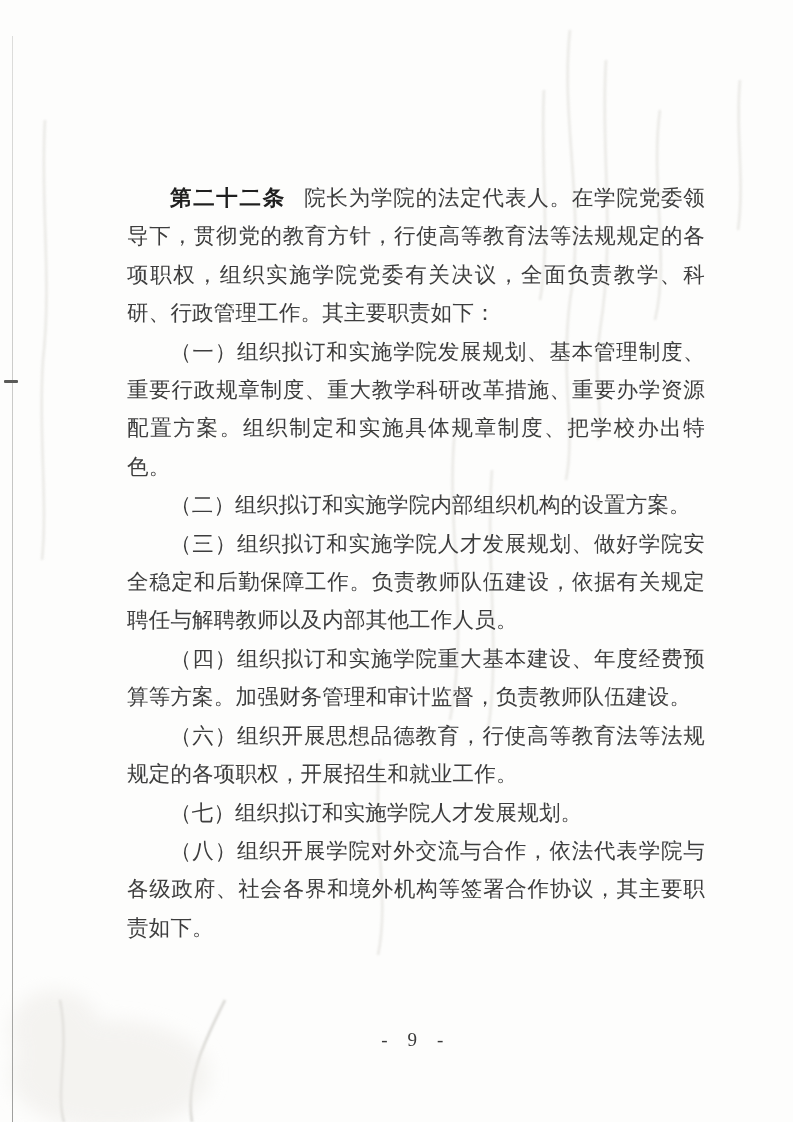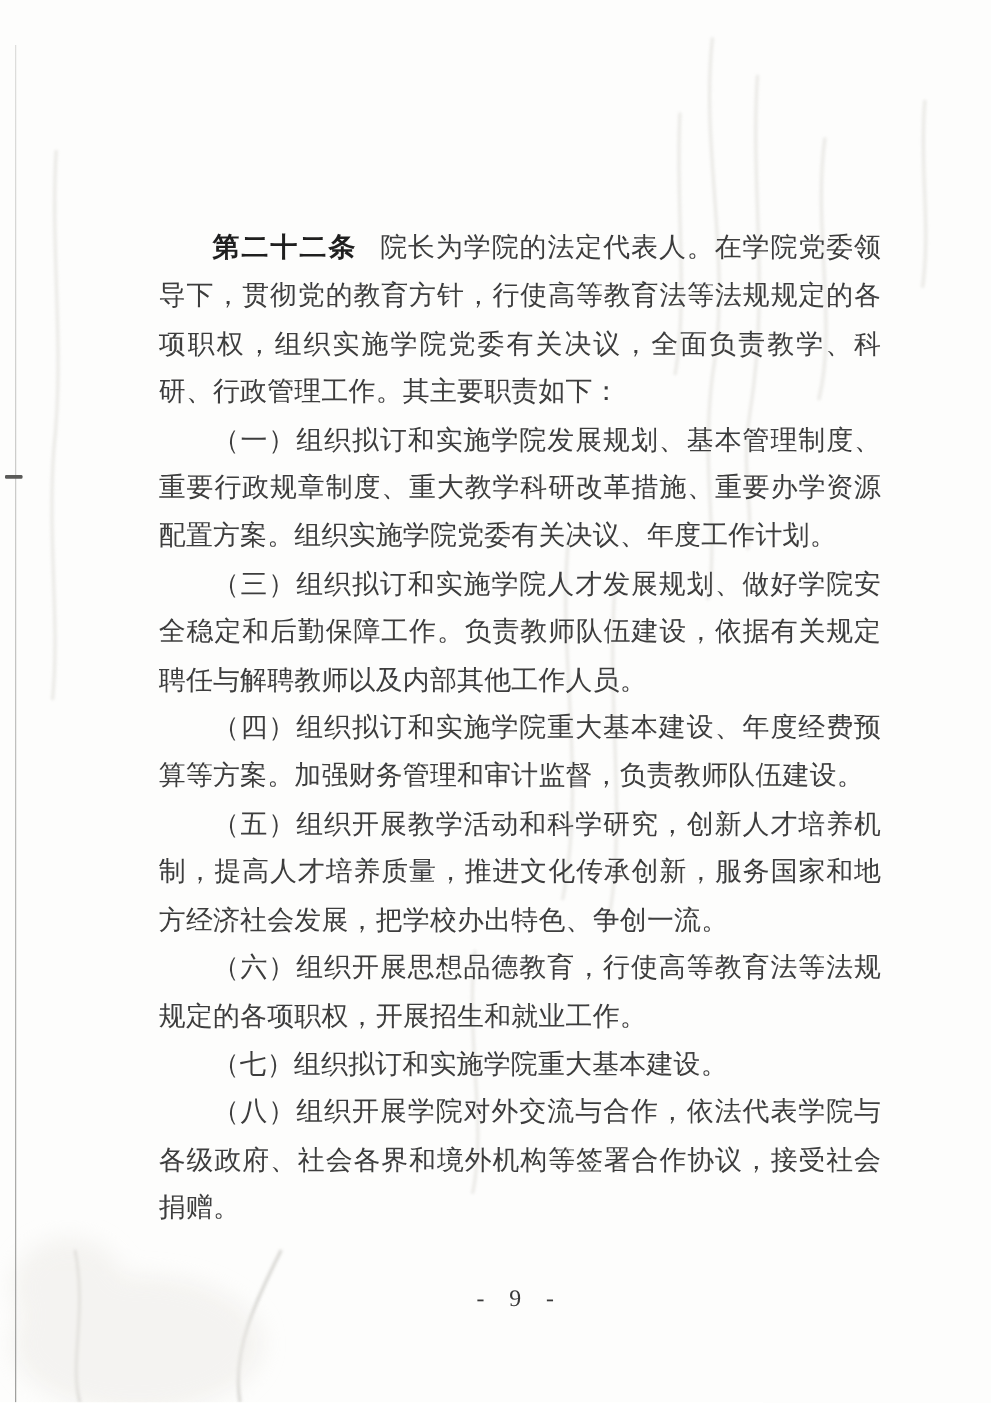--- a/index.html
+++ b/index.html
@@ -92,26 +92,26 @@
       <ellipse cx="110" cy="1075" rx="100" ry="55"></ellipse>
       <ellipse cx="55" cy="1030" rx="45" ry="40"></ellipse>
     </g>
   </svg>
 
   <div class="edge-line"></div>
   <div class="tick"></div>
 
   <div class="text-block">
     <p><span class="article-heading">第二十二条</span><span>院长为学院的法定代表人。在学院党委领导下，贯彻党的教育方针，行使高等教育法等法规规定的各项职权，组织实施学院党委有关决议，全面负责教学、科研、行政管理工作。其主要职责如下：</span></p>
-    <p>（一）组织拟订和实施学院发展规划、基本管理制度、重要行政规章制度、重大教学科研改革措施、重要办学资源配置方案。组织实施学院党委有关决议、年度工作计划。</p>
+    <p>（一）组织拟订和实施学院发展规划、基本管理制度、重要行政规章制度、重大教学科研改革措施、重要办学资源配置方案。组织制定和实施具体规章制度、把学校办出特色。</p>
+    <p>（二）组织拟订和实施学院内部组织机构的设置方案。</p>
     <p>（三）组织拟订和实施学院人才发展规划、做好学院安全稳定和后勤保障工作。负责教师队伍建设，依据有关规定聘任与解聘教师以及内部其他工作人员。</p>
     <p>（四）组织拟订和实施学院重大基本建设、年度经费预算等方案。加强财务管理和审计监督，负责教师队伍建设。</p>
-    <p>（五）组织开展教学活动和科学研究，创新人才培养机制，提高人才培养质量，推进文化传承创新，服务国家和地方经济社会发展，把学校办出特色、争创一流。</p>
     <p>（六）组织开展思想品德教育，行使高等教育法等法规规定的各项职权，开展招生和就业工作。</p>
-    <p>（七）组织拟订和实施学院重大基本建设。</p>
-    <p>（八）组织开展学院对外交流与合作，依法代表学院与各级政府、社会各界和境外机构等签署合作协议，接受社会捐赠。</p>
+    <p>（七）组织拟订和实施学院人才发展规划。</p>
+    <p>（八）组织开展学院对外交流与合作，依法代表学院与各级政府、社会各界和境外机构等签署合作协议，其主要职责如下。</p>
   </div>
 
   <div class="footer">
     <span>- 9 -</span>
   </div>
 
 </div>
 
 </body></html>

